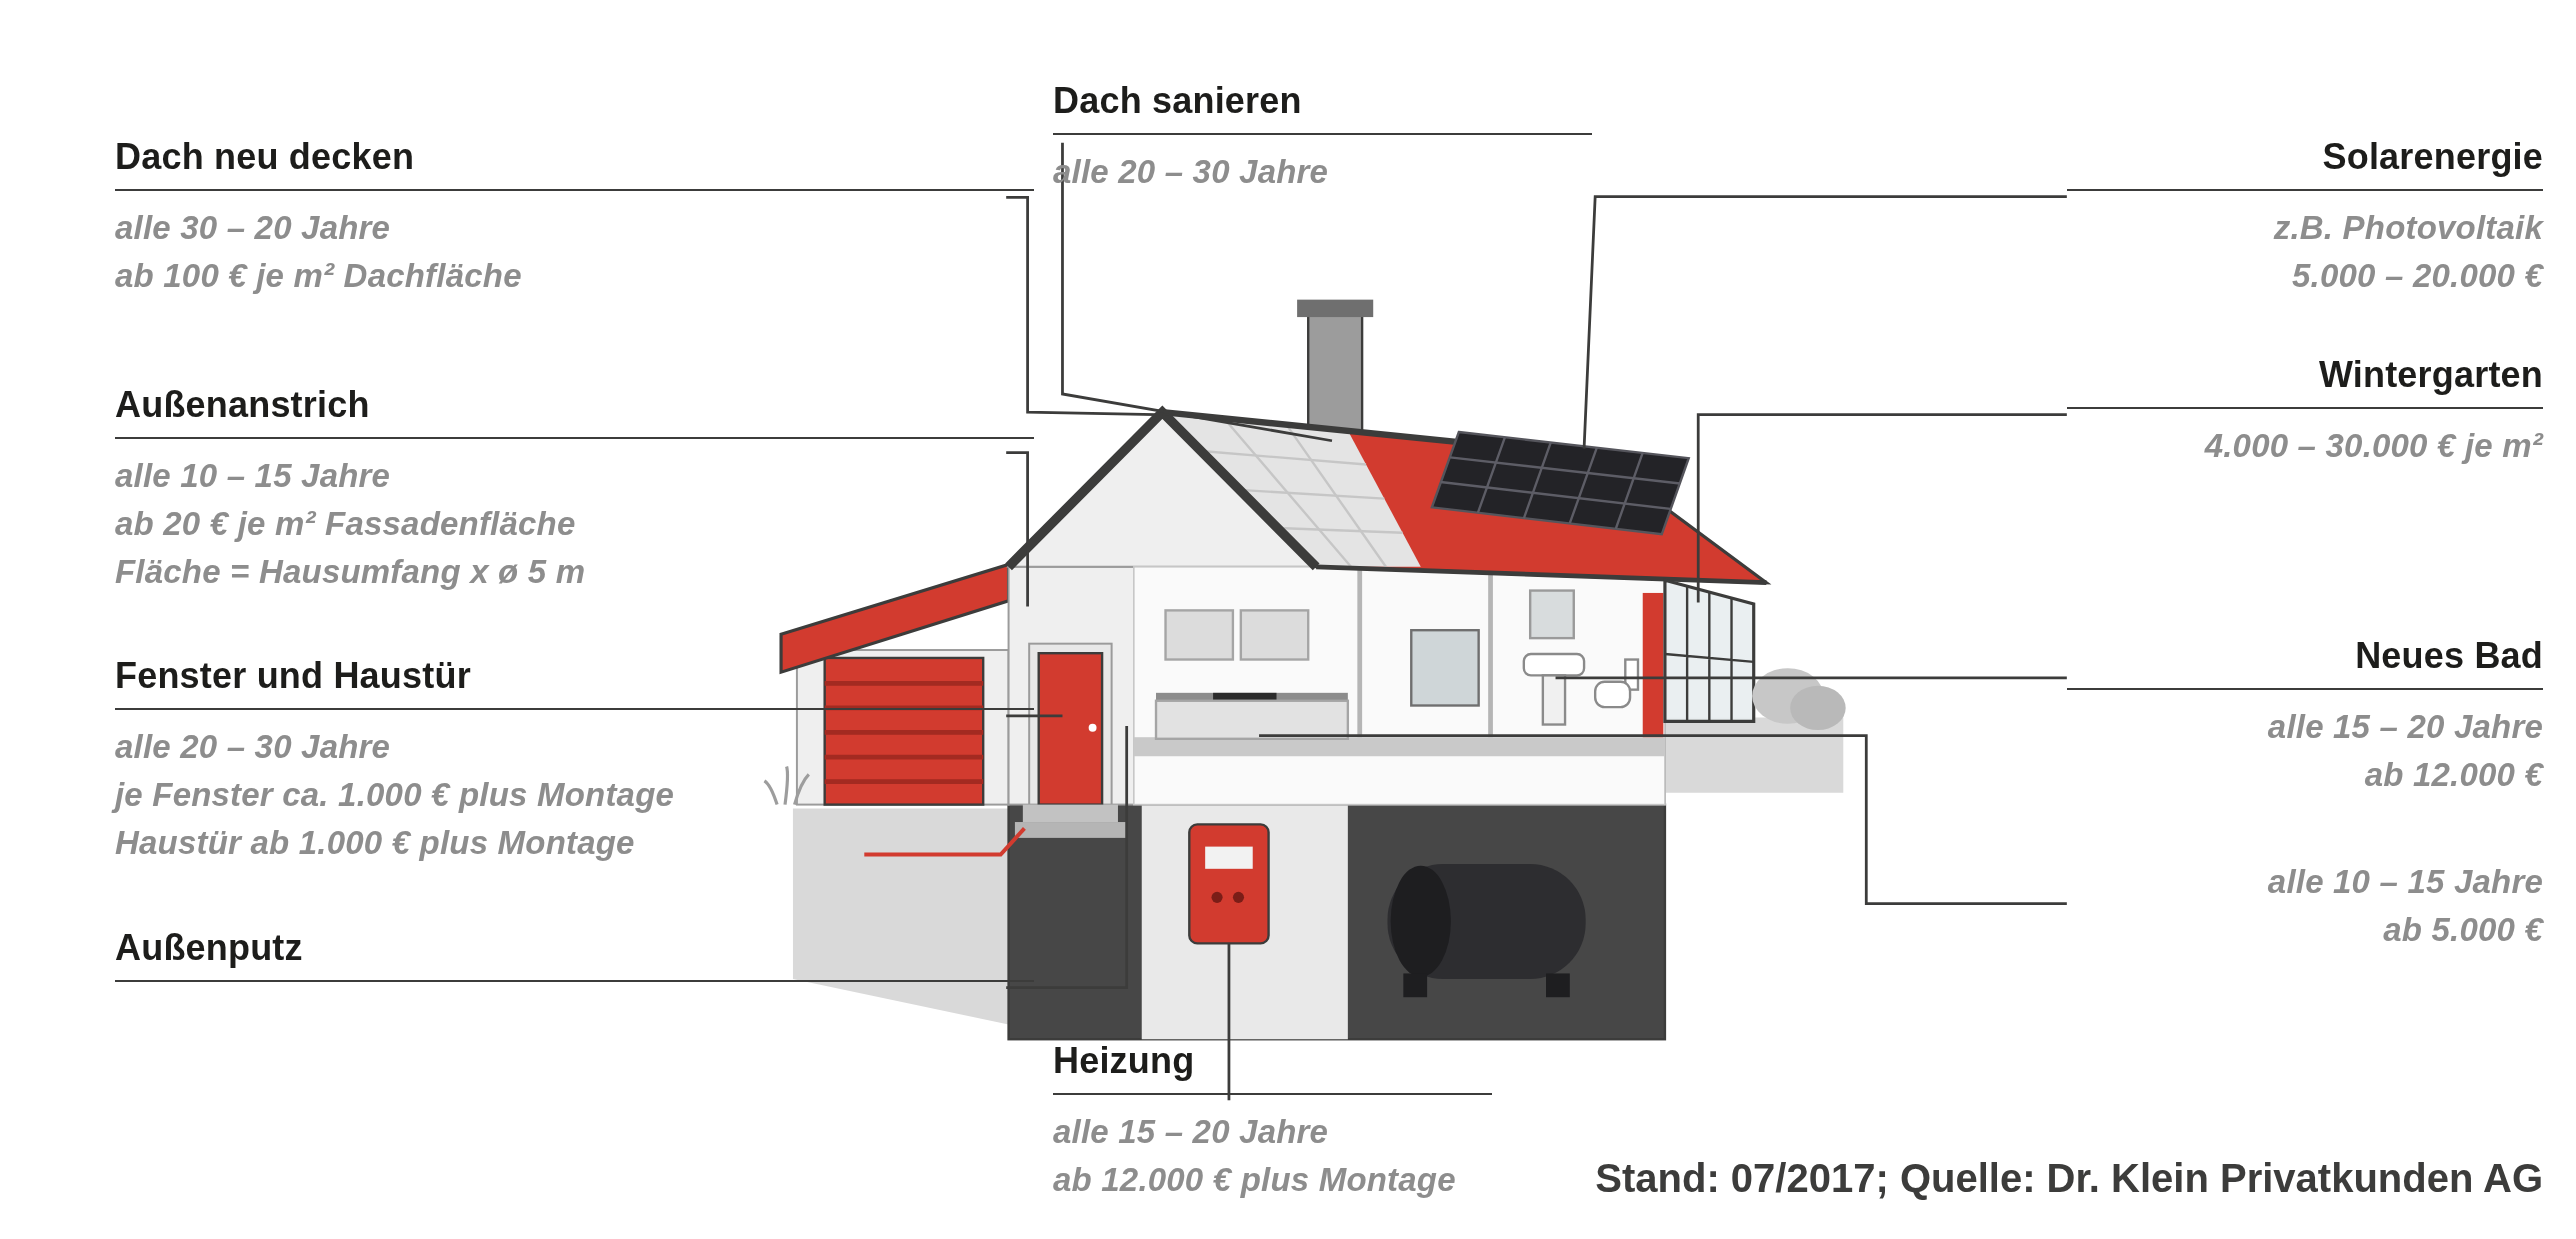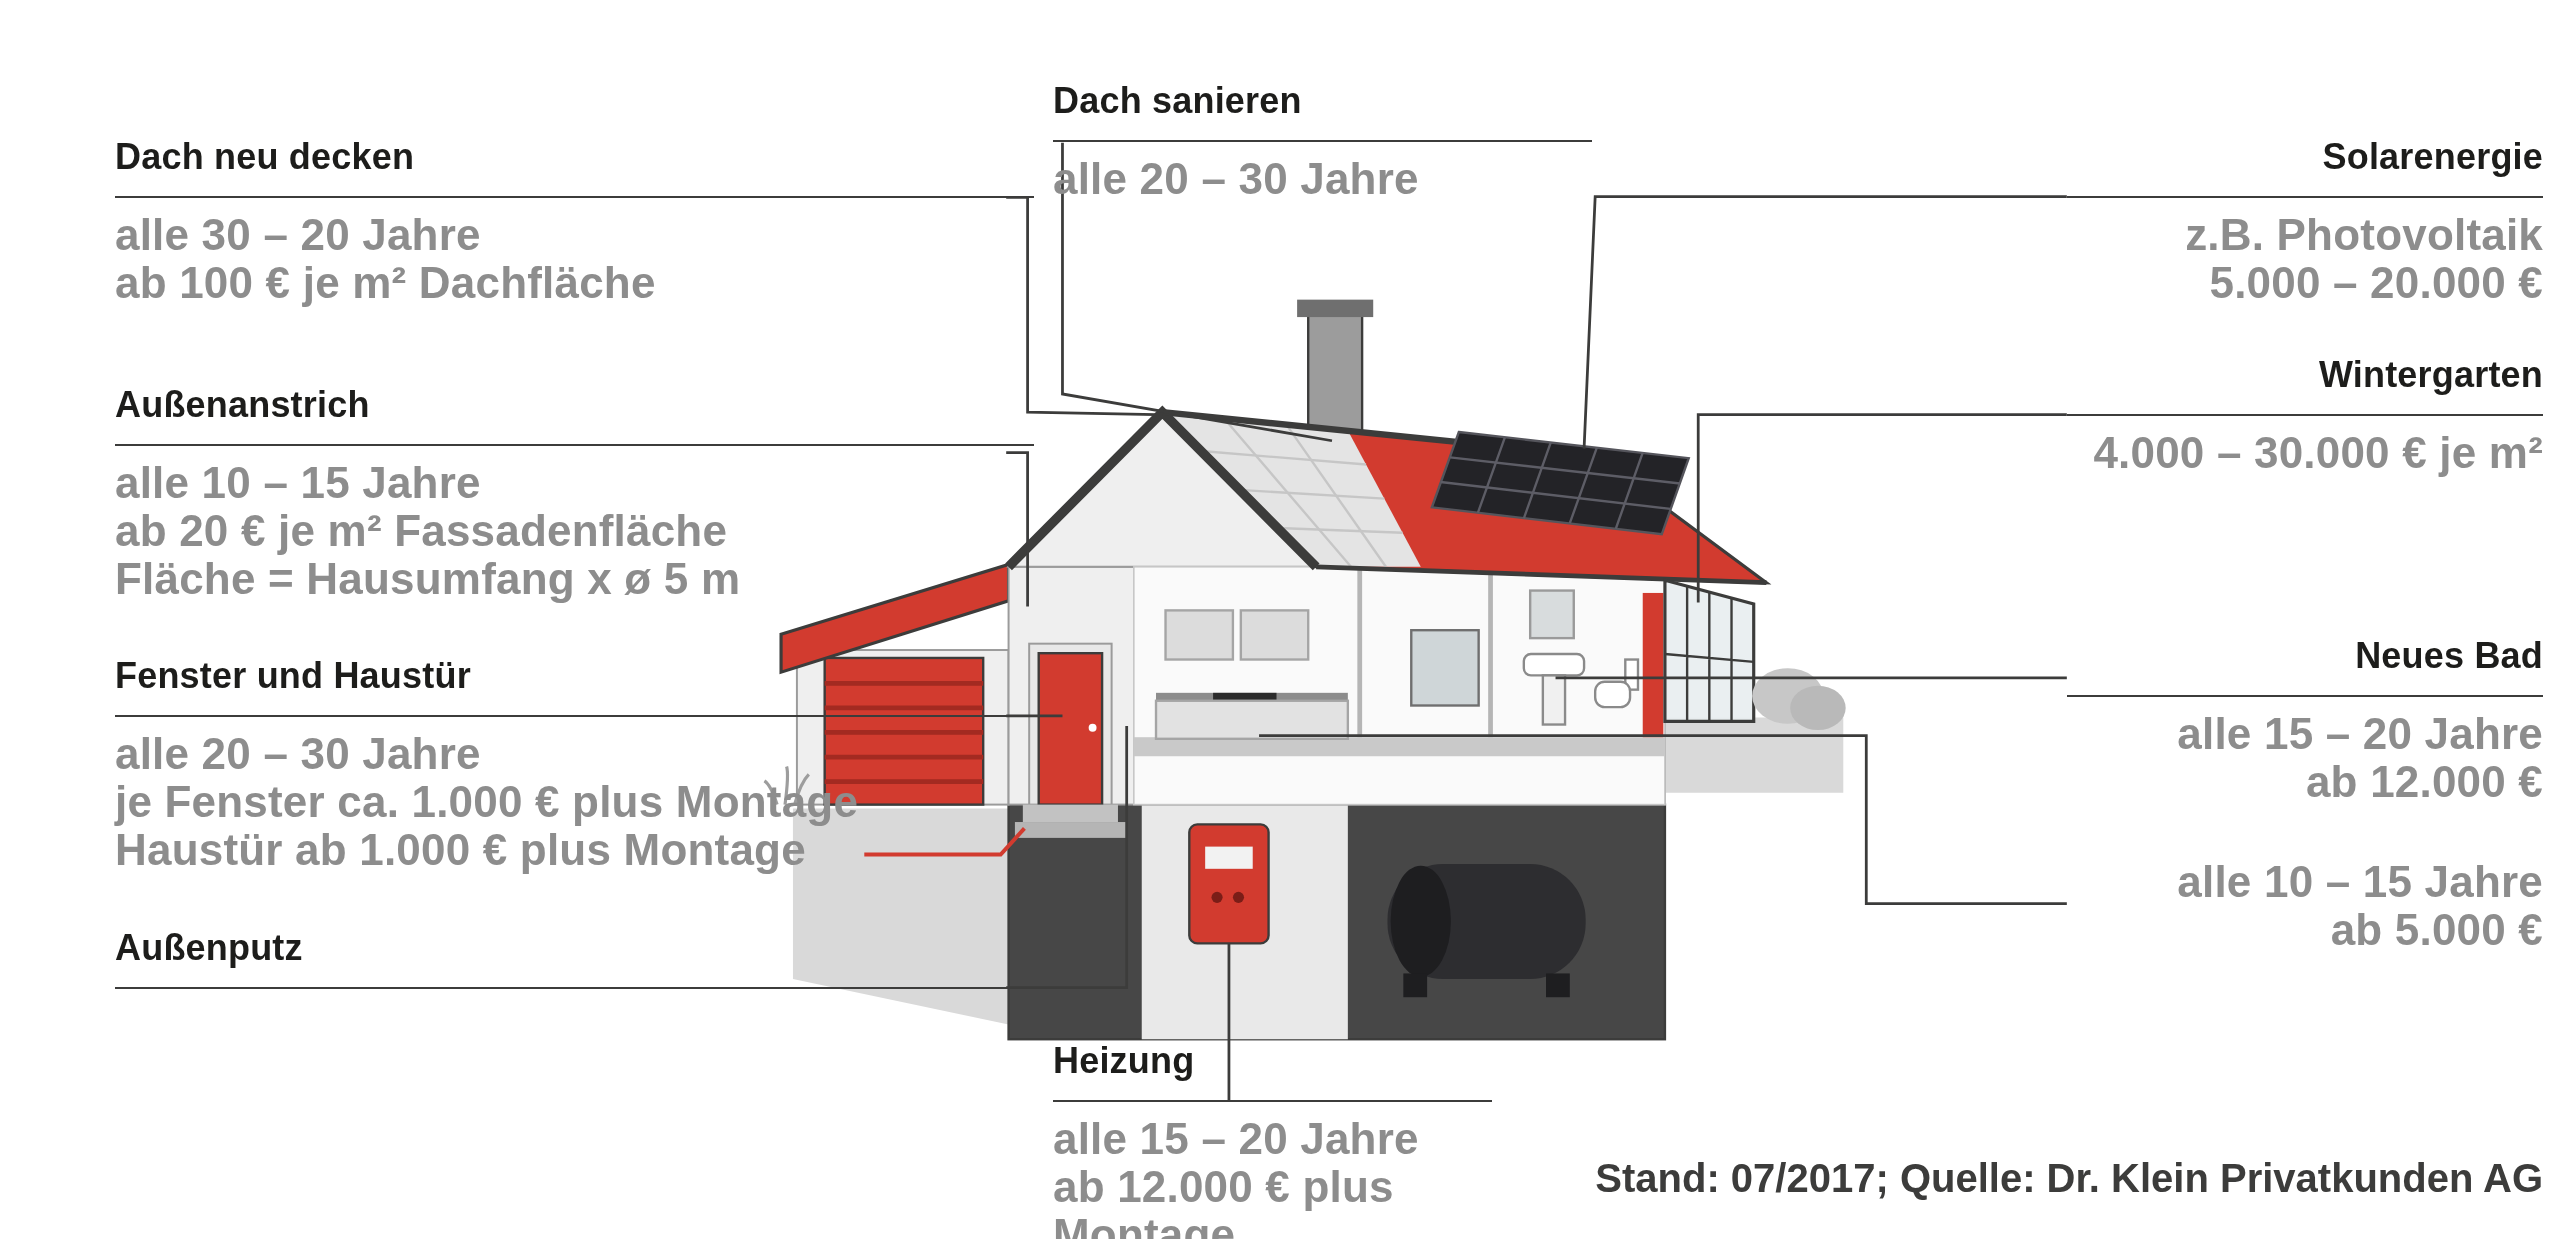--- a/index.html
+++ b/index.html
@@ -15,28 +15,28 @@
     position:relative;
     width:2576px;height:1239px;
     background:#ffffff;
     overflow:hidden;
   }
   #scene{position:absolute;inset:0;width:2576px;height:1239px;}
   .label{position:absolute;}
   .label .title{
     font-size:36px;font-weight:bold;color:var(--text-dark);
     line-height:1.08;
-    padding-bottom:19px;
+    padding-bottom:12px;
     border-bottom:2.8px solid var(--line-color);
     letter-spacing:0.2px;
   }
   .label .body{margin-top:12.7px;}
   .label .line{
-    font-size:44px;font-weight:bold;color:var(--text-gray);
-    line-height:48px;letter-spacing:0.2px;
+    font-size:33px;font-weight:bold;color:var(--text-gray);
+    line-height:48px;letter-spacing:0.2px;font-style:italic;
   }
   .left{left:87px;width:919px;text-align:left;margin-left:28px;}
   .right{right:33px;width:476px;text-align:right;}
   .center-top{left:1053px;width:539px;text-align:left;}
   .center-bottom{left:1053px;width:439px;text-align:left;}
   #footer{
     position:absolute;right:33px;top:1156px;
     font-size:40px;font-weight:bold;color:var(--line-color);
   }
   

